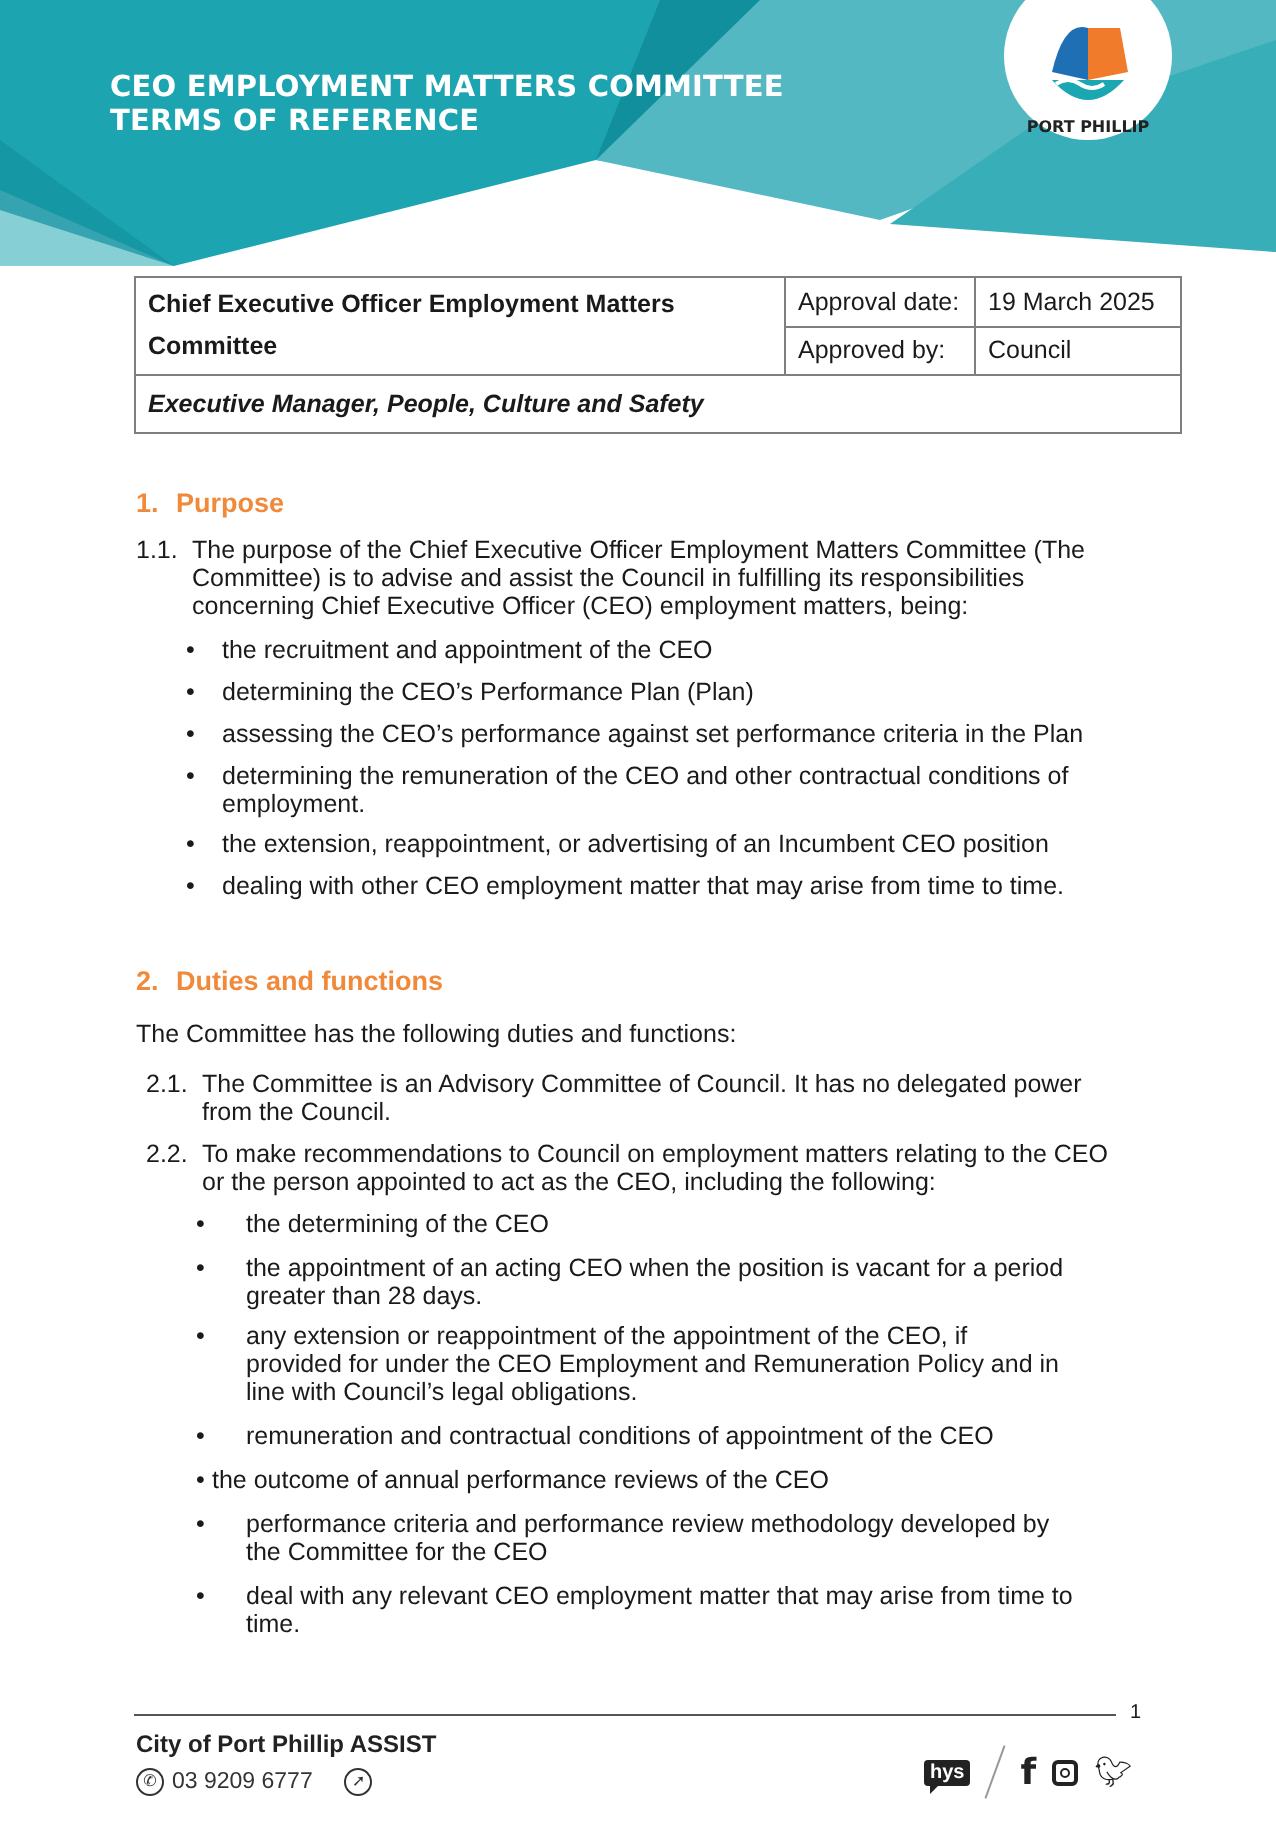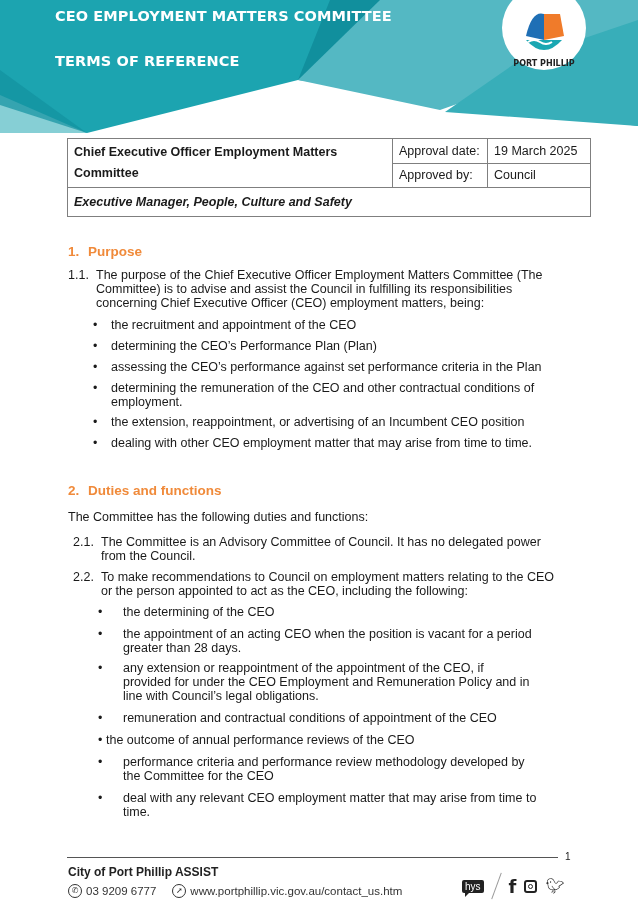--- a/index.html
+++ b/index.html
@@ -1,21 +1,21 @@
 <!DOCTYPE html>
 <html><head>
 <meta charset="utf-8">
 <style>
   html, body { margin:0; padding:0; }
   body { width:638px; height:912px; background:#ffffff; position:relative; overflow:hidden;
          font-family:"Liberation Sans", sans-serif; color:#1a1a1a; }
   .header-bg { position:absolute; left:0; top:0; width:638px; height:140px; }
   .hdr-title { position:absolute; left:55px; color:#ffffff; font-family:"DejaVu Sans", sans-serif;
                font-weight:bold; font-size:14.5px; letter-spacing:0.1px; }
-  #hdr1 { top:8px; }
+  #hdr1 { top:36px; }
   #hdr2 { top:53px; }
   .logo { position:absolute; left:500px; top:0; width:88px; height:72px; }
 
   table.meta { position:absolute; left:67px; top:138px; width:524px; border-collapse:collapse; }
   table.meta td { border:1px solid #7f7f7f; font-size:12.5px; padding:0 6px; }
   .doc-title { font-weight:bold; font-size:17px; line-height:21px; padding:3px 6px 3px 6px !important; width:312px; }
   .meta-label { width:82px; height:22px; }
   .meta-val { height:22px; }
   .owner { font-weight:bold; font-style:italic; font-size:12px; height:28px; }
 
@@ -29,21 +29,21 @@
   .bul .dot { position:absolute; left:0; top:0; }
   .bul .t { display:block; }
 
   .footer-rule { position:absolute; left:67px; top:857px; width:491px; height:1px; background:#555; }
   .page-num { position:absolute; left:565px; top:851px; font-size:10px; }
   .footer-org { position:absolute; left:68px; top:865px; font-size:12px; font-weight:bold; color:#222; }
   .footer-contact { position:absolute; left:68px; top:884px; font-size:11.5px; color:#333; display:flex; align-items:center; gap:4px; }
   .circ-icon { display:inline-block; width:12px; height:12px; border:1.3px solid #333; border-radius:50%;
                font-size:8px; line-height:12px; text-align:center; }
   .social { position:absolute; left:462px; top:872px; display:flex; align-items:center; gap:8px; }
-  .hys { background:#222; color:#fff; font-size:10px; font-weight:normal; padding:1px 3px; border-radius:2px; position:relative;text-align:center; }
+  .hys { background:#222; color:#fff; font-size:10px; font-weight:bold; padding:1px 3px; border-radius:2px; position:relative;text-align:center; }
   .hys:after { content:""; position:absolute; left:3px; bottom:-4px; border-left:4px solid #222; border-bottom:4px solid transparent; }
   .slash { width:1px; height:28px; background:#999; transform:rotate(20deg); margin:0 4px; }
   .fb { font-weight:bold; font-size:18px; color:#222; font-family:"DejaVu Sans", sans-serif; }
   .ig { width:13px; height:13px; border:2.5px solid #222; border-radius:3px; position:relative; box-sizing:border-box; }
   .ig:after { content:""; position:absolute; left:2px; top:2px; width:5px; height:5px; border:1.5px solid #222; border-radius:50%; box-sizing:border-box; }
   .tw { font-size:15px; color:#222; }
 </style>
 </head>
 <body>
 
@@ -165,21 +165,20 @@
   </div>
 
 <div class="footer-rule"></div>
 <div class="page-num">1</div>
 <div class="footer-org">City of Port Phillip ASSIST</div>
 <div class="footer-contact">
   <span class="circ-icon">✆</span>
   <span>03 9209 6777</span>
   <span style="width:8px"></span>
   <span class="circ-icon">➚</span>
-  <span>www.portphillip.vic.gov.au/contact_us.htm</span>
 </div>
 <div class="social">
   <span class="hys">hys</span>
   <span class="slash"></span>
   <span class="fb">f</span>
   <span class="ig"></span>
   <span class="tw">🐦︎</span>
 </div>
 
 </body></html>

